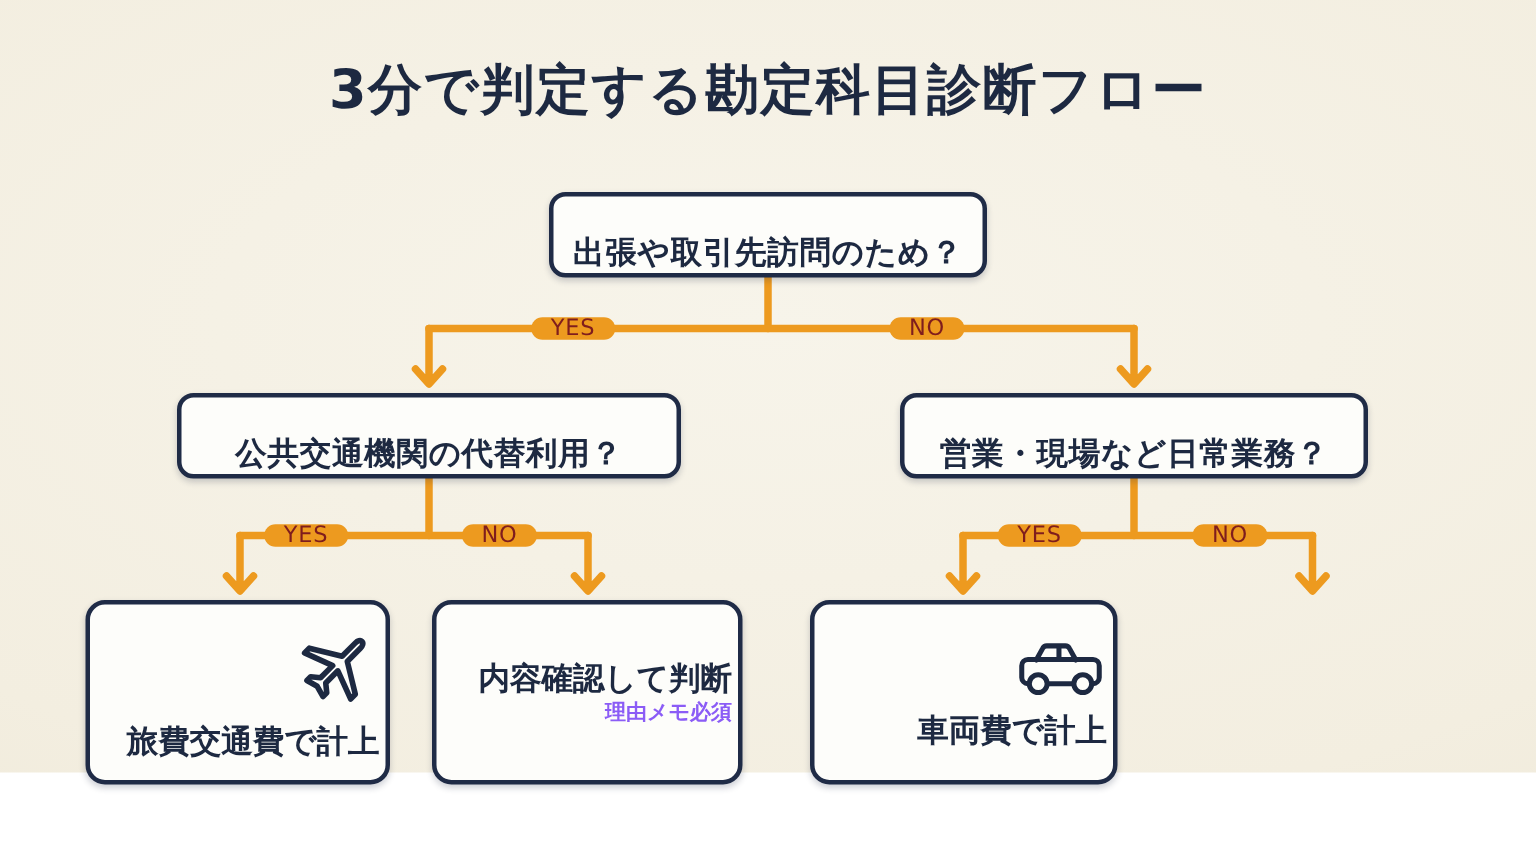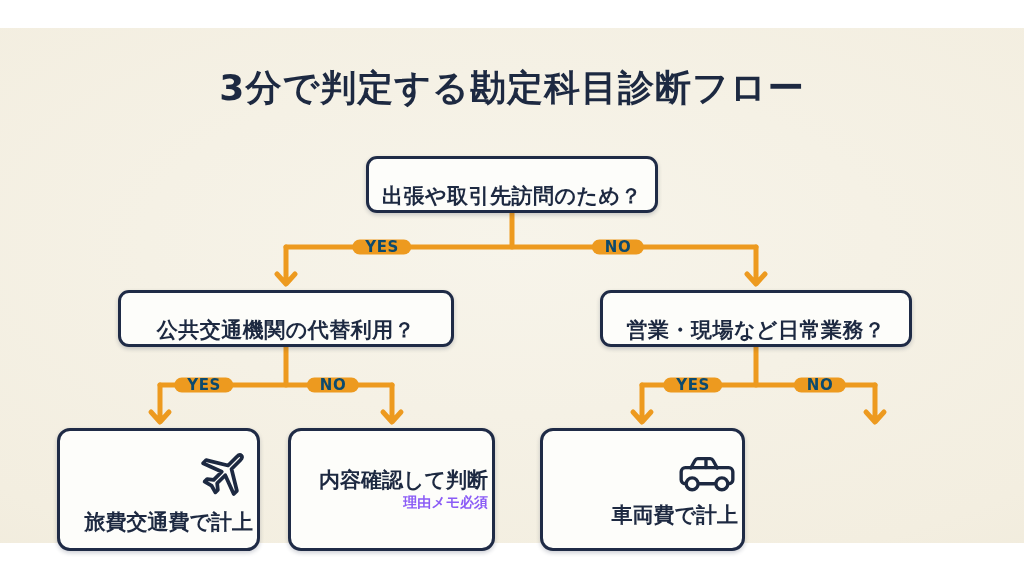--- a/index.html
+++ b/index.html
@@ -10,21 +10,20 @@
     width: 1024px;
     height: 575px;
     overflow: hidden;
     font-family: "DejaVu Sans", "Liberation Sans", sans-serif;
   }
   .stage {
     position: relative;
     width: 1024px;
     height: 515px;
     background: radial-gradient(ellipse 130% 120% at 50% 42%, #f7f4ea 0%, #f3eee0 55%, #ebe4d1 100%);
-    margin-top: 28px;
   }
   .page-title {
     position: absolute;
     left: 0;
     top: 36px;
     width: 1024px;
     text-align: center;
     font-size: 36px;
     font-weight: bold;
     letter-spacing: 1px;
@@ -73,22 +72,22 @@
   .result-label.pre { white-space: pre-line; }
   .result-note {
     font-size: 14px;
     font-weight: bold;
     color: #8b5cf6;
   }
   .badge {
     position: absolute;
     transform: translate(-50%, -50%);
     background: #ed9a1f;
-    color: #0c4a6e;
-    font-weight: bold;
+    color: #7f1d1d;
+    font-weight: normal;
     font-size: 15px;
     line-height: 1;
     padding: 0 13px;
     border-radius: 8px;
     letter-spacing: 0.5px;
   }
   .b1-yes { left: 382px; top: 219px; }
   .b1-no  { left: 618px; top: 219px; }
   .b2-yes { left: 204px; top: 357px; }
   .b2-no  { left: 333px; top: 357px; }

